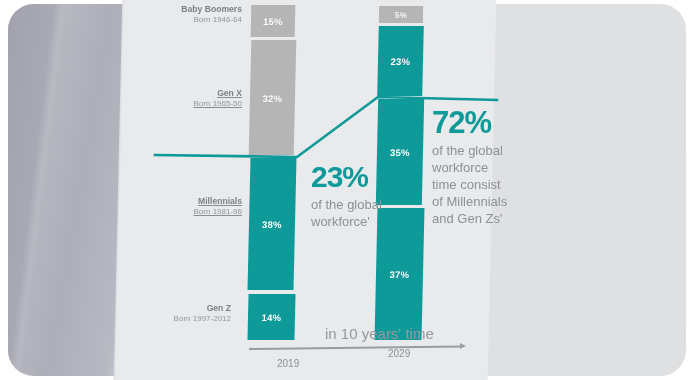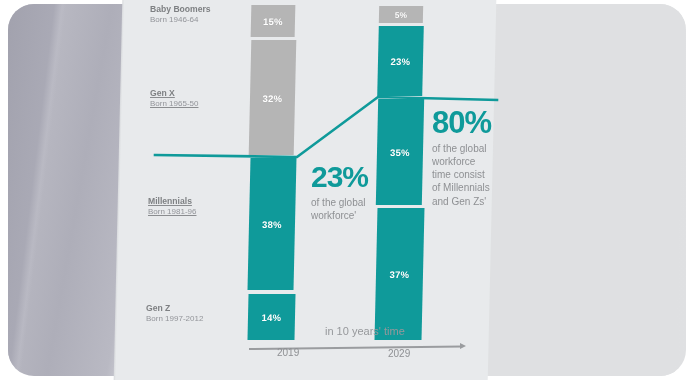--- a/index.html
+++ b/index.html
@@ -44,40 +44,40 @@
   .bar-seg{position:absolute;box-sizing:border-box;}
   .bar-seg .val{
     position:absolute;left:0;right:0;top:50%;transform:translateY(-50%);
     text-align:center;color:#ffffff;font-weight:bold;font-size:9.5px;
     letter-spacing:.2px;text-shadow:0 0 1px rgba(0,0,0,.12);
   }
   .seg-grey{background:#b5b5b5;}
   .seg-teal{background:#0f9a9a;}
 
   
-  .rowlabel{position:absolute;color:#8b8d90;line-height:1.18;}
+  .rowlabel{position:absolute;text-align:right;color:#8b8d90;line-height:1.18;}
   .rowlabel .nm{font-weight:bold;font-size:8.6px;color:#7e8083;display:block;}
   .rowlabel .yr{font-size:8px;color:#93959a;display:block;margin-top:1px;}
 
   
   .callout{position:absolute;}
   .callout .big{color:#0f9a9a;font-weight:bold;line-height:.96;letter-spacing:-1px;}
-  .callout .sub{color:#8e9093;font-size:10px;line-height:1.32;margin-top:4px;}
+  .callout .sub{color:#8e9093;font-size:13px;line-height:1.32;margin-top:4px;}
   #callout-23 .big{font-size:30px;}
   #callout-72 .big{font-size:31px;}
 
   
   .connector{position:absolute;left:0;top:0;width:694px;height:380px;overflow:visible;}
 
   
   .axis-line{position:absolute;height:1.6px;background:#9a9c9f;}
   .axis-arrow{position:absolute;width:0;height:0;
       border-left:6px solid #9a9c9f;border-top:3.2px solid transparent;border-bottom:3.2px solid transparent;}
   .axis-tick{position:absolute;color:#8e9093;font-size:10px;}
-  .axis-note{position:absolute;color:#96989b;font-size:11px;}
+  .axis-note{position:absolute;color:#96989b;font-size:15px;}
 </style>
 </head>
 <body>
 
 <div id="stage">
 
   <div class="card">
     <div class="card-inner"></div>
     <div class="right-panel"></div>
   </div>
@@ -127,50 +127,50 @@
     <div class="rowlabel" style="left:150px;top:88px;width:92px;text-decoration:underline;">
       <span class="nm">Gen X</span>
       <span class="yr">Born 1965-50</span>
     </div>
 
     <div class="rowlabel" style="left:148px;top:196px;width:94px;text-decoration:underline;">
       <span class="nm">Millennials</span>
       <span class="yr">Born 1981-96</span>
     </div>
 
-    <div class="rowlabel" style="left:146px;top:303px;width:96px;">
+    <div class="rowlabel" style="left:135px;top:303px;width:96px;">
       <span class="nm">Gen Z</span>
       <span class="yr">Born 1997-2012</span>
     </div>
 
     <svg class="connector" viewBox="0 0 694 380" preserveAspectRatio="none">
       <polyline points="155,155 297,157 378,97 497,100" fill="none" stroke="#0f9a9a" stroke-width="2.6" stroke-linecap="square" stroke-linejoin="miter"></polyline>
     </svg>
 
     <div class="callout" id="callout-23" style="left:311px;top:163px;width:72px;">
       <div class="big">23%</div>
       <div class="sub">
         <span>of the global</span><br>
         <span>workforce'</span>
       </div>
     </div>
 
     <div class="callout" id="callout-72" style="left:432px;top:108px;width:86px;">
-      <div class="big">80%</div>
+      <div class="big">72%</div>
       <div class="sub">
         <span>of the global</span><br>
         <span>workforce</span><br>
         <span>time consist</span><br>
         <span>of Millennials</span><br>
         <span>and Gen Zs'</span>
       </div>
     </div>
 
     <div class="axis-line" style="left:249px;top:348px;width:213px;transform:rotate(-0.7deg);transform-origin:left center;"></div>
     <div class="axis-arrow" style="left:460px;top:343px;"></div>
 
-    <div class="axis-tick" style="left:277px;top:347px;">2019</div>
+    <div class="axis-tick" style="left:277px;top:358px;">2019</div>
     <div class="axis-tick" style="left:388px;top:348px;">2029</div>
 
     <div class="axis-note" style="left:325px;top:325px;">in 10 years' time</div>
 
   </div>
 </div>
 
 </body></html>

